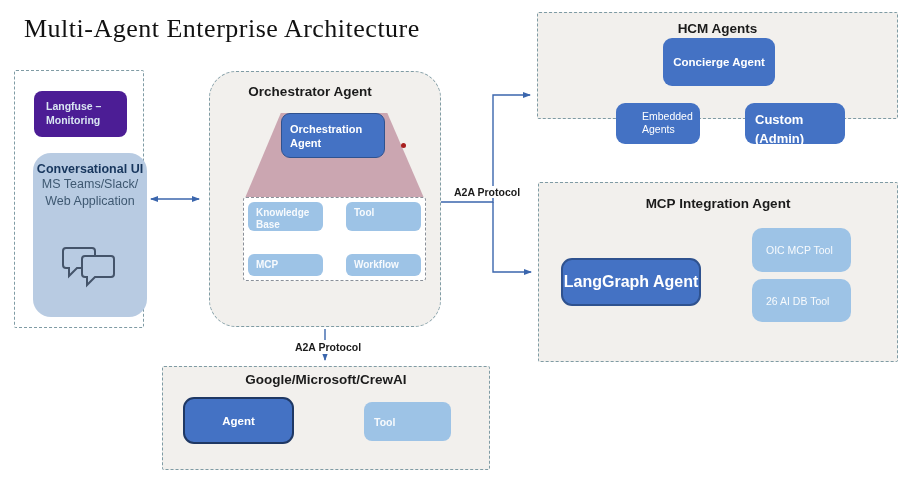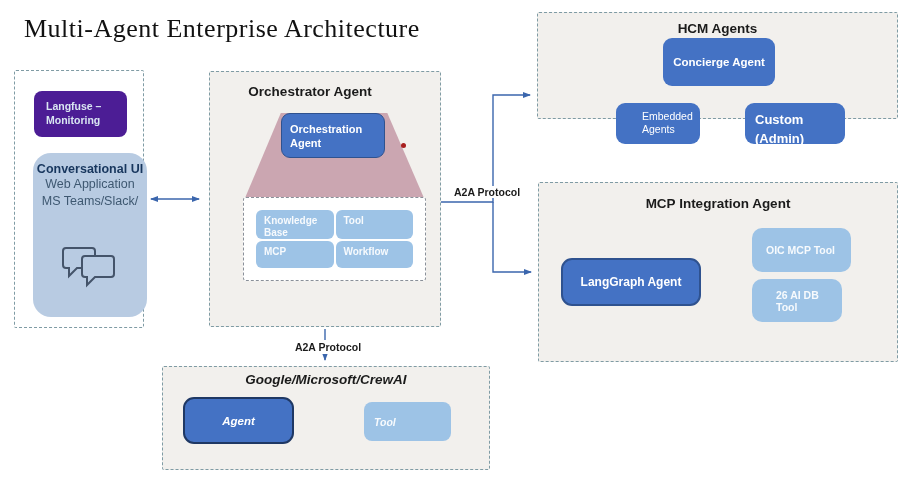--- a/index.html
+++ b/index.html
@@ -51,21 +51,21 @@
     line-height:14px; padding:2px 8px;
   }
   .red-dot {
     position:absolute; left:191px; top:71px; width:5px; height:5px;
     border-radius:50%; background:#a81f1f;
   }
   .inner-panel {
     position:absolute; left:33px; top:125px; width:183px; height:84px;
     background:#ffffff; border:1.3px dashed #8a9099; border-radius:3px;
     box-sizing:border-box; display:grid; grid-template-columns:1fr 1fr;
-    grid-template-rows:1fr 1fr; gap:2px; padding:12px;
+    grid-template-rows:1fr 1fr; gap:23px; padding:4px;
   }
   .tool-chip {
     background:#9dc3e6; border-radius:6px; color:rgba(255,255,255,0.92);
     font-size:10px; font-weight:bold; padding:5px 4px 0 8px; line-height:12px;
     box-sizing:border-box;
   }
   .small-label {
     font-size:10.5px; font-weight:bold; color:#1b1b1b;
   }
   .overlay { position:absolute; left:0; top:0; z-index:5; pointer-events:none; }
@@ -75,30 +75,30 @@
 <body>
 
 <div class="canvas">
 
   <div class="page-title">Multi-Agent Enterprise Architecture</div>
 
   <div class="dashed-panel panel-white" style="left:14px; top:70px; width:130px; height:258px;">
     <div class="btn" style="left:19px; top:20px; width:93px; height:46px; background:#4c1d95; border-radius:8px; font-size:10.5px; font-weight:bold; color:#d9e6f2; padding:8px 6px 0 12px; line-height:14px;">Langfuse – Monitoring</div>
     <div class="conv-rect">
       <div class="conv-heading">Conversational UI</div>
+      <div class="conv-sub">MS Teams/Slack/</div>
       <div class="conv-sub">Web Application</div>
-      <div class="conv-sub">MS Teams/Slack/</div>
       <svg style="position:absolute; left:26px; top:92px;" width="58" height="46" viewBox="0 0 58 46">
         <path d="M7 3 H33 Q36 3 36 6 V20 Q36 23 33 23 H18 L10 31 V23 H7 Q4 23 4 20 V6 Q4 3 7 3 Z" fill="none" stroke="#44546a" stroke-width="2"></path>
         <path d="M26 11 H52 Q55 11 55 14 V29 Q55 32 52 32 H36 L28 40 V32 H26 Q23 32 23 29 V14 Q23 11 26 11 Z" fill="#b8cbe2" stroke="#44546a" stroke-width="2"></path>
       </svg>
     </div>
   </div>
 
-  <div class="dashed-panel" style="left:209px; top:71px; width:232px; height:256px;">
+  <div class="dashed-panel" style="left:209px; top:71px; width:232px; height:256px;border-radius:27px;">
     <div class="panel-title" style="margin-top:12px; padding-right:30px;">Orchestrator Agent</div>
     <div class="trapezoid"></div>
     <div class="orch-btn">Orchestration Agent</div>
     <div class="red-dot"></div>
     <div class="inner-panel">
       <div class="tool-chip">Knowledge Base</div>
       <div class="tool-chip">Tool</div>
       <div class="tool-chip">MCP</div>
       <div class="tool-chip">Workflow</div>
     </div>
@@ -106,26 +106,26 @@
 
   <div class="dashed-panel" style="left:537px; top:12px; width:361px; height:107px;">
     <div class="panel-title" style="margin-top:8px;">HCM Agents</div>
     <div class="btn btn-dark center-flex" style="left:125px; top:25px; width:112px; height:48px; font-size:11.5px; font-weight:bold;">Concierge Agent</div>
     <div class="btn btn-dark" style="left:78px; top:90px; width:84px; height:41px; font-size:10.5px; font-weight:normal; padding:7px 4px 0 26px; line-height:13px;">Embedded Agents</div>
     <div class="btn btn-dark" style="left:207px; top:90px; width:100px; height:41px; font-size:13px; font-weight:bold; padding:7px 4px 0 10px; line-height:19px;">Custom (Admin) Agents</div>
   </div>
 
   <div class="dashed-panel" style="left:538px; top:182px; width:360px; height:180px;">
     <div class="panel-title" style="margin-top:13px;">MCP Integration Agent</div>
-    <div class="btn btn-dark center-flex" style="left:22px; top:75px; width:140px; height:48px; border:2px solid #2f528f; border-radius:11px; font-size:12px; font-weight:bold;">LangGraph Agent</div>
-    <div class="btn btn-light" style="left:213px; top:45px; width:99px; height:44px; border-radius:10px; font-size:10.5px; font-weight:bold; display:flex; align-items:center; padding-left:14px;">OIC MCP Tool</div>
-    <div class="btn btn-light" style="left:213px; top:96px; width:90px; height:43px; border-radius:10px; font-size:10.5px; font-weight:bold; display:flex; align-items:center; padding-left:24px;">26 AI DB Tool</div>
+    <div class="btn btn-dark center-flex" style="left:22px; top:75px; width:140px; height:48px; border:2px solid #2f528f; border-radius:11px; font-size:16px; font-weight:bold;">LangGraph Agent</div>
+    <div class="btn btn-light" style="left:213px; top:45px; width:99px; height:44px; border-radius:10px; font-size:10.5px; font-weight:normal; display:flex; align-items:center; padding-left:14px;">OIC MCP Tool</div>
+    <div class="btn btn-light" style="left:213px; top:96px; width:99px; height:43px; border-radius:10px; font-size:10.5px; font-weight:normal; display:flex; align-items:center; padding-left:14px;">26 AI DB Tool</div>
   </div>
 
-  <div class="dashed-panel" style="left:162px; top:366px; width:328px; height:104px;font-style:italic;">
+  <div class="dashed-panel" style="left:162px; top:366px; width:328px; height:104px;">
     <div class="panel-title" style="margin-top:5px;">Google/Microsoft/CrewAI</div>
     <div class="btn btn-dark center-flex" style="left:20px; top:30px; width:111px; height:47px; border:2px solid #1f3864; border-radius:11px; font-size:11.5px; font-weight:bold;">Agent</div>
     <div class="btn btn-light" style="left:201px; top:35px; width:87px; height:39px; font-size:10.5px; font-weight:bold; display:flex; align-items:center; padding-left:10px;">Tool</div>
   </div>
 
   <svg class="overlay" width="903" height="486">
     <defs>
       <marker id="ah" viewBox="0 0 8 6" markerWidth="8" markerHeight="6" refX="7" refY="3" orient="auto-start-reverse" markerUnits="userSpaceOnUse">
         <path d="M0 0 L8 3 L0 6 Z" fill="#3b66ad"></path>
       </marker>

